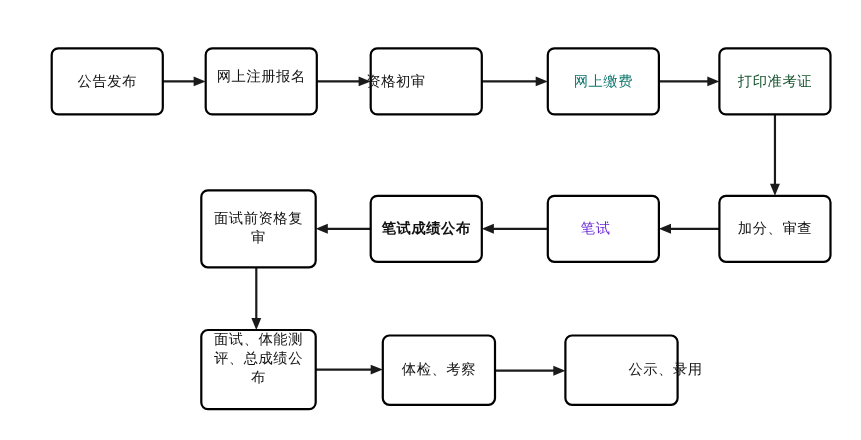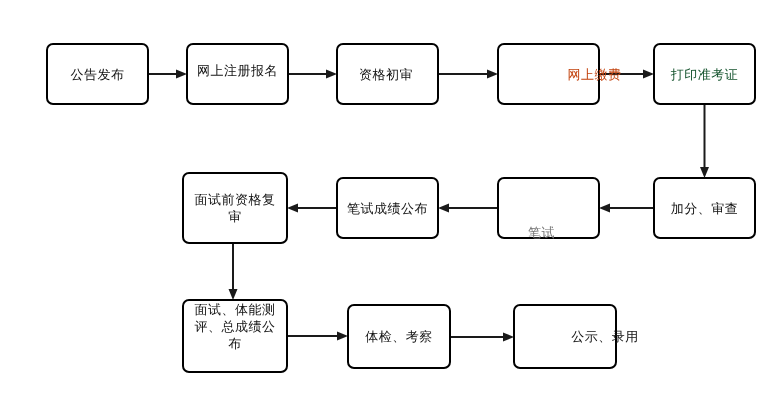--- a/index.html
+++ b/index.html
@@ -120,26 +120,26 @@
         <rect class="node-rect" x="337" y="178" width="101" height="60" rx="6" ry="6" fill="#ffffff" stroke="#000000"></rect>
         <rect class="node-rect" x="183" y="173" width="104" height="70" rx="6" ry="6" fill="#ffffff" stroke="#000000"></rect>
         <rect class="node-rect" x="183" y="300" width="104" height="72" rx="6" ry="6" fill="#ffffff" stroke="#000000"></rect>
         <rect class="node-rect" x="348" y="305" width="102" height="63" rx="6" ry="6" fill="#ffffff" stroke="#000000"></rect>
         <rect class="node-rect" x="514" y="305" width="102" height="63" rx="6" ry="6" fill="#ffffff" stroke="#000000"></rect>
       </g>
   </svg>
   <div id="labels-layer">
       <div class="node-label" style="left: 47px; top: 44px; width: 101px; height: 60px; color: rgb(17, 17, 17);">公告发布</div>
       <div class="node-label" style="left: 187px; top: 44px; width: 101px; height: 52px; color: rgb(17, 17, 17);">网上注册报名</div>
-      <div class="node-label" style="left: 346px; top: 44px; width: 80px; height: 60px; color: rgb(17, 17, 17);">资格初审</div>
-      <div class="node-label" style="left: 498px; top: 44px; width: 101px; height: 60px; color: #c2410c; margin-left: 46px;">网上缴费</div>
+      <div class="node-label" style="left: 320px; top: 44px; width: 80px; height: 60px; color: rgb(17, 17, 17);">资格初审</div>
+      <div class="node-label" style="left: 498px; top: 44px; width: 101px; height: 60px; color: #0f766e;">网上缴费</div>
       <div class="node-label" style="left: 654px; top: 44px; width: 101px; height: 60px; color: #14532d;">打印准考证</div>
       <div class="node-label" style="left: 654px; top: 178px; width: 101px; height: 60px; color: rgb(17, 17, 17);">加分、审查</div>
-      <div class="node-label" style="left: 498px; top: 178px; width: 87px; height: 60px; color: #737373; margin-top: 24px;">笔试</div>
-      <div class="node-label" style="left: 337px; top: 178px; width: 101px; height: 60px; color: rgb(17, 17, 17);">笔试成绩公布</div>
+      <div class="node-label" style="left: 498px; top: 178px; width: 87px; height: 60px; color: #6d28d9;">笔试</div>
+      <div class="node-label" style="left: 337px; top: 178px; width: 101px; height: 60px; color: rgb(17, 17, 17); font-weight: bold;">笔试成绩公布</div>
       <div class="node-label" style="left: 183px; top: 173px; width: 104px; height: 70px; color: rgb(17, 17, 17);">面试前资格复
 审</div>
       <div class="node-label" style="left: 183px; top: 300px; width: 104px; height: 52px; color: rgb(17, 17, 17);">面试、体能测
 评、总成绩公
 布</div>
       <div class="node-label" style="left: 348px; top: 305px; width: 102px; height: 63px; color: rgb(17, 17, 17);">体检、考察</div>
       <div class="node-label" style="left: 514px; top: 305px; width: 102px; height: 63px; color: rgb(17, 17, 17); margin-left: 40px;">公示、录用</div>
     </div>
 </div>
 

